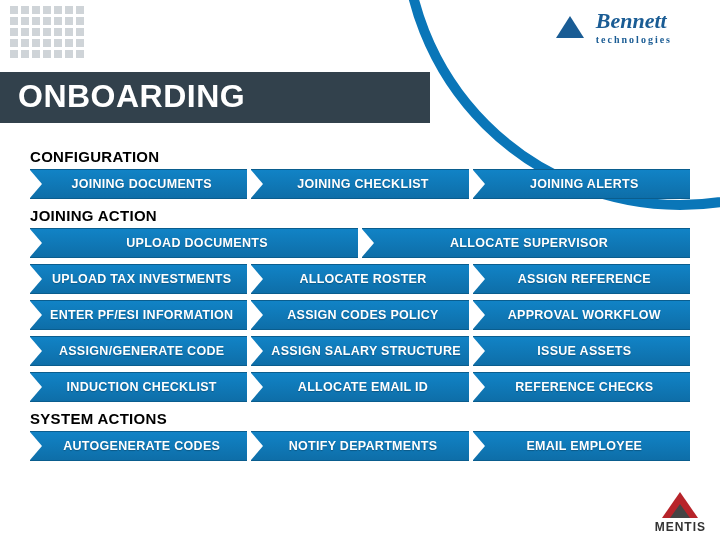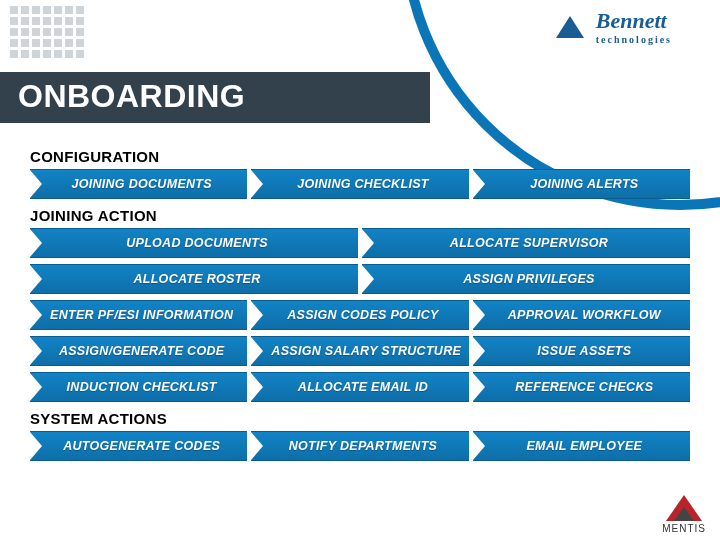--- a/index.html
+++ b/index.html
@@ -88,21 +88,20 @@
     font-size: 12.5px;
     font-weight: 600;
     letter-spacing: 0.3px;
     text-align: center;
     padding: 7px 14px 7px 20px;
     border-top: 1px solid #0a5d8e;
     border-bottom: 1px solid #0a5d8e;
     white-space: nowrap;
     overflow: hidden;
     text-shadow: 0 1px 1px rgba(0,0,0,.25);
-    font-style: italic;
   }
   .arrow::before {
     content:"";
     position:absolute;
     left:0; top:0;
     border-top: 14.5px solid transparent;
     border-bottom: 14.5px solid transparent;
     border-left: 12px solid #fff;
   }
   .arrow::after {
@@ -112,22 +111,22 @@
     border-top: 15.5px solid transparent;
     border-bottom: 15.5px solid transparent;
     border-left: 12px solid #0e6ea8;
     z-index:2;
   }
   .arrow:last-child { margin-right: 12px; }
   .foot-logo {
     position: absolute;
     bottom: 6px; right: 14px;
     text-align: center;
-    font-size: 10px;
-    font-weight: 400;
+    font-size: 12px;
+    font-weight: 700;
     letter-spacing: 1px;
     color: #333;
   }
   .foot-logo .m {
     width: 0; height: 0;
     border-left: 18px solid transparent;
     border-right: 18px solid transparent;
     border-bottom: 26px solid #b7242a;
     margin: 0 auto 2px auto;
     position: relative;
@@ -202,22 +201,23 @@
     <div class="arrow">JOINING CHECKLIST</div>
     <div class="arrow">JOINING ALERTS</div>
   </div>
 
   <div class="section-label">JOINING ACTION</div>
   <div class="row">
     <div class="arrow">UPLOAD DOCUMENTS</div>
     <div class="arrow">ALLOCATE SUPERVISOR</div>
   </div>
   <div class="row">
+    <div class="arrow">UPLOAD TAX INVESTMENTS</div>
     <div class="arrow">ALLOCATE ROSTER</div>
-    <div class="arrow">ASSIGN PRIVILEGES</div>
+    <div class="arrow">ASSIGN REFERENCE</div>
   </div>
   <div class="row">
     <div class="arrow">ENTER PF/ESI INFORMATION</div>
     <div class="arrow">ASSIGN CODES POLICY</div>
     <div class="arrow">APPROVAL WORKFLOW</div>
   </div>
   <div class="row">
     <div class="arrow">ASSIGN/GENERATE CODE</div>
     <div class="arrow">ASSIGN SALARY STRUCTURE</div>
     <div class="arrow">ISSUE ASSETS</div>

